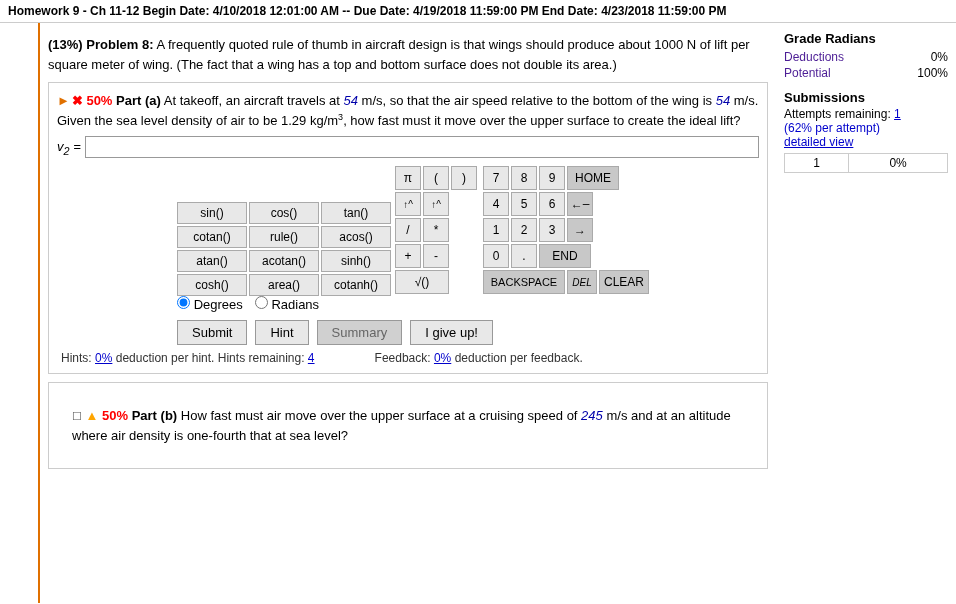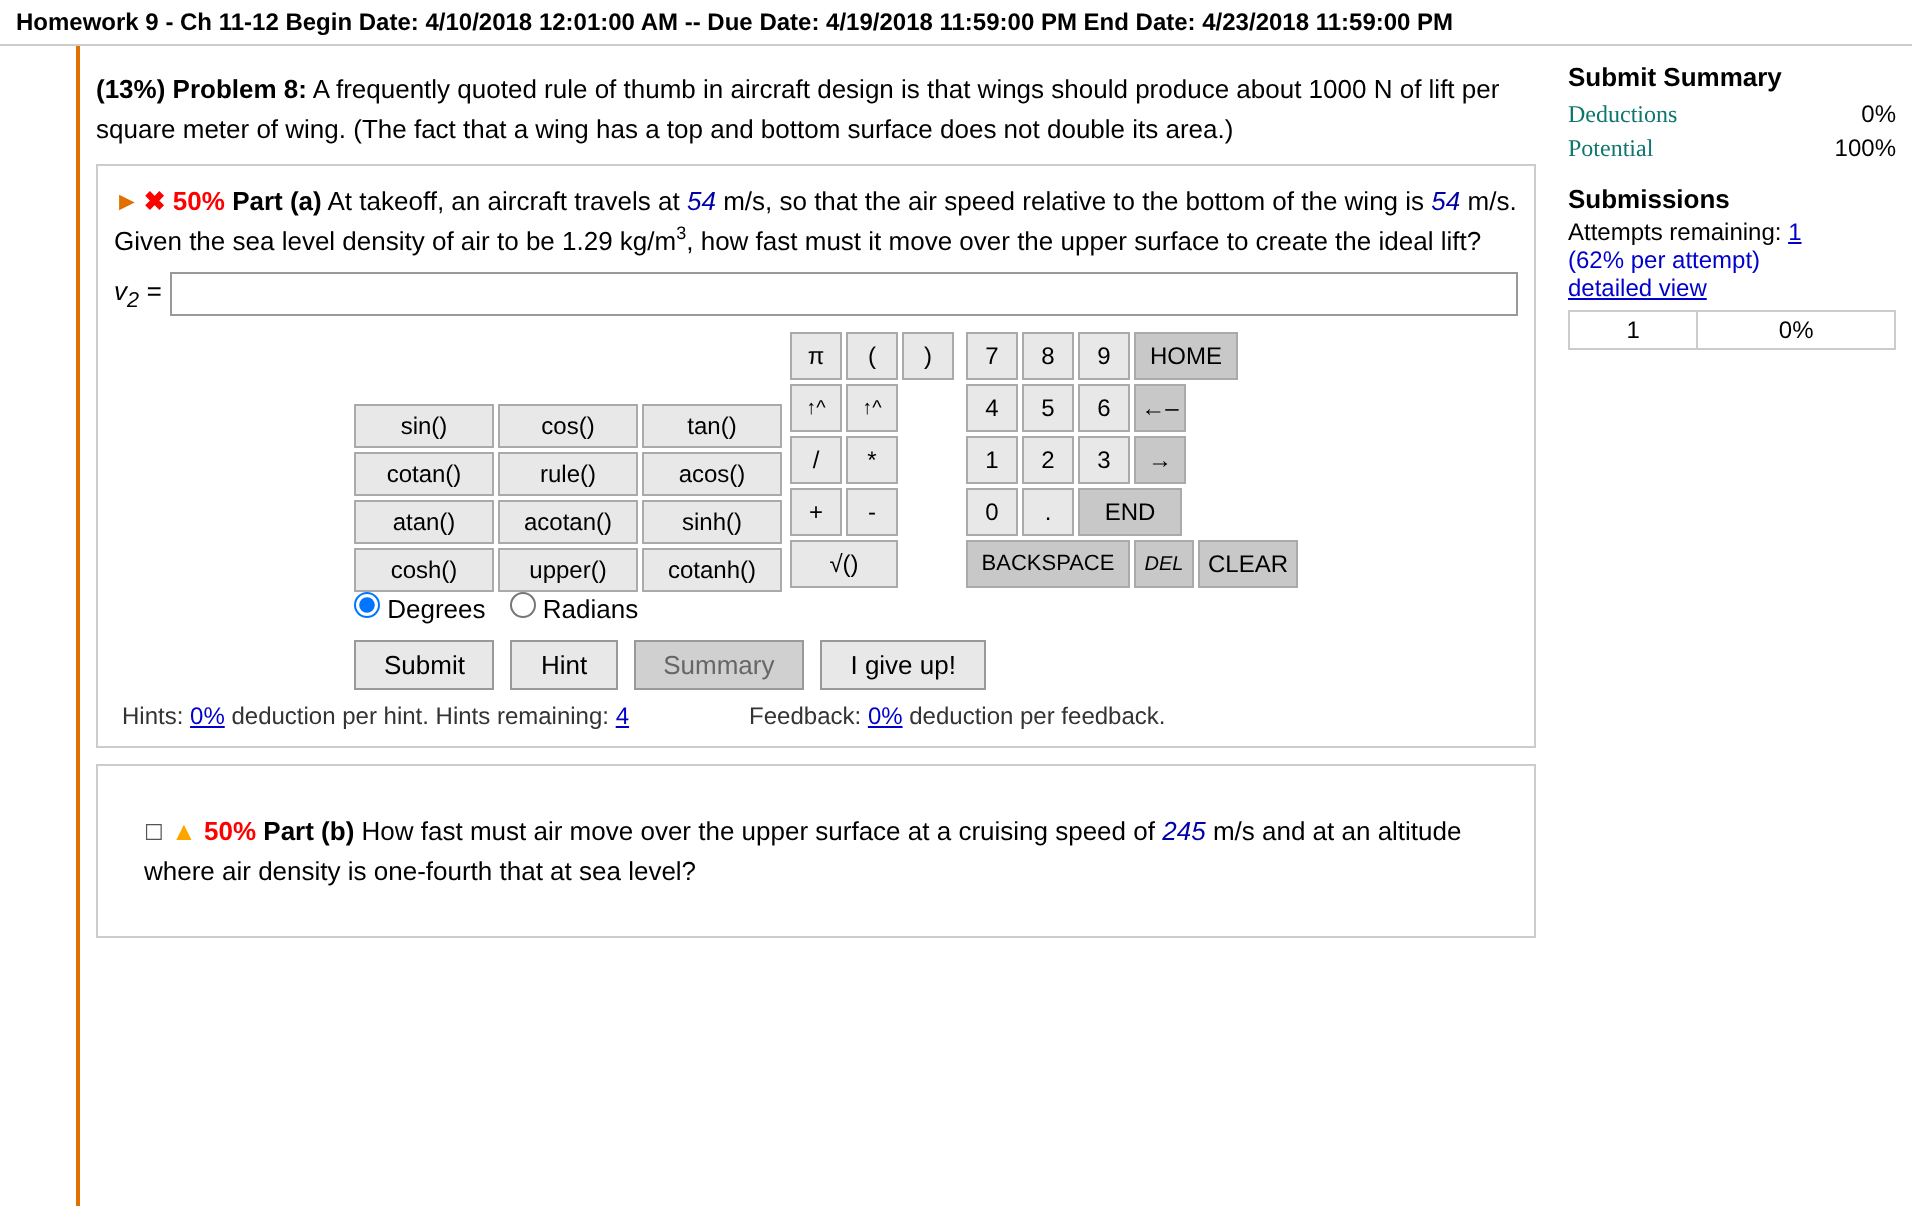--- a/index.html
+++ b/index.html
@@ -186,21 +186,21 @@
       font-weight: bold;
       margin-bottom: 4px;
     }
 
     .grade-row {
       display: flex;
       justify-content: space-between;
       margin-bottom: 2px;
     }
 
-    .grade-row .label { color: #0f766e; font-family: Liberation Serif, serif; }
+    .grade-row .label { color: #4c1d95; }
     .grade-row .value { color: #000; }
 
     .submissions-section { margin-top: 10px; }
     .submissions-section h4 { font-size: 13px; font-weight: bold; margin-bottom: 2px; }
     .attempts-remaining { font-size: 12px; }
     .attempts-remaining a { color: #00c; }
     .deduction-note { color: #00c; font-size: 12px; }
     .detailed-link { color: #00c; font-size: 12px; text-decoration: underline; cursor: pointer; }
 
     .submission-table {
@@ -273,21 +273,21 @@
           <button class="calc-btn">sin()</button>
           <button class="calc-btn">cos()</button>
           <button class="calc-btn">tan()</button>
           <button class="calc-btn">cotan()</button>
           <button class="calc-btn">rule()</button>
           <button class="calc-btn">acos()</button>
           <button class="calc-btn">atan()</button>
           <button class="calc-btn">acotan()</button>
           <button class="calc-btn">sinh()</button>
           <button class="calc-btn">cosh()</button>
-          <button class="calc-btn">upper()</button>
+          <button class="calc-btn">area()</button>
           <button class="calc-btn">cotanh()</button>
         </div>
 
         <div class="pi-paren-area">
           <div class="pi-paren-row">
             <button class="numpad-btn">π</button>
             <button class="numpad-btn">(</button>
             <button class="numpad-btn">)</button>
           </div>
           <div class="pi-paren-row">
@@ -376,21 +376,21 @@
         <span style="color:orange;">▲</span>
         <span style="color:red; font-weight:bold;">50%</span>
         <strong>Part (b)</strong>
         <span> <span>How fast must air move over the upper surface at a cruising speed of</span> <span style="font-style:italic; color:#00a;">245</span> <span>m/s and at an altitude where air density is one-fourth that at sea level?</span></span>
       </div>
     </div>
 
   </div>
 
   <div class="grade-summary">
-    <h3>Submit Summary</h3>
+    <h3>Grade Radians</h3>
     <div class="grade-row">
       <span class="label">Deductions</span>
       <span class="value">0%</span>
     </div>
     <div class="grade-row">
       <span class="label">Potential</span>
       <span class="value">100%</span>
     </div>
     <div class="submissions-section">
       <h4>Submissions</h4>

